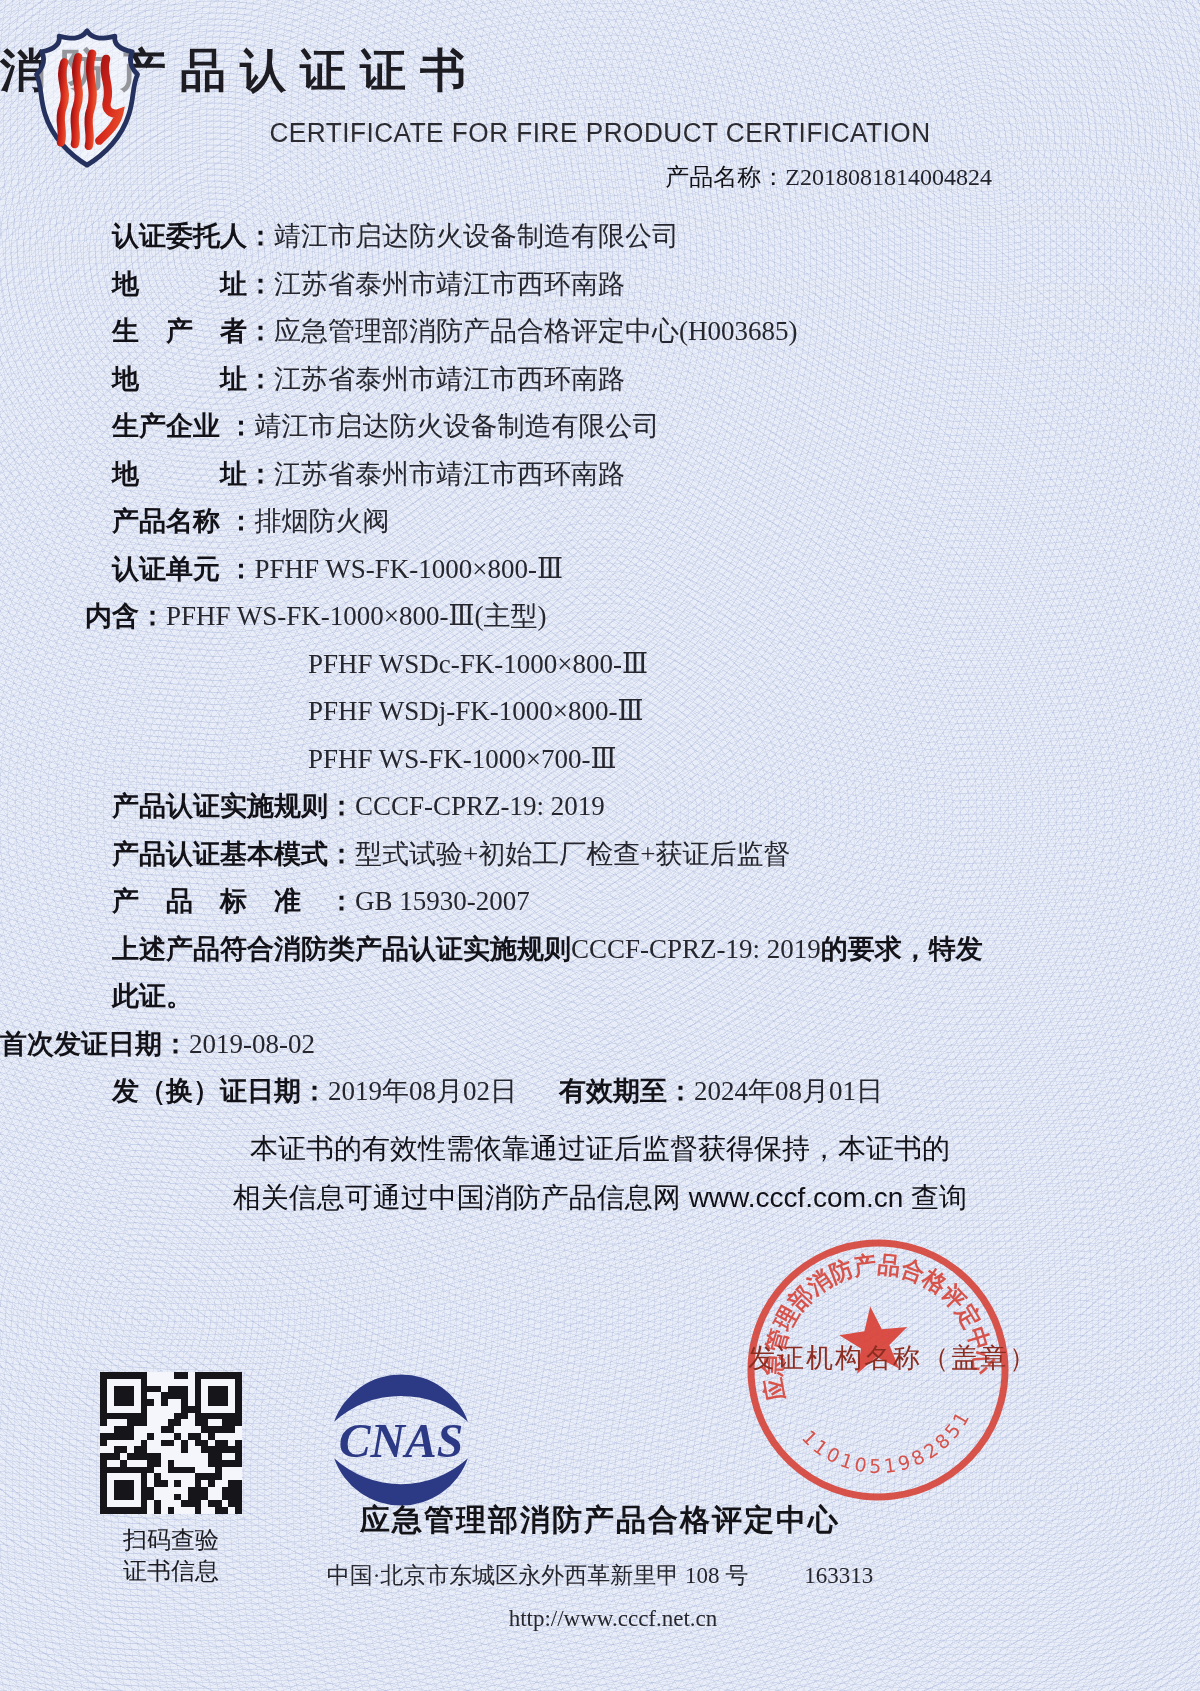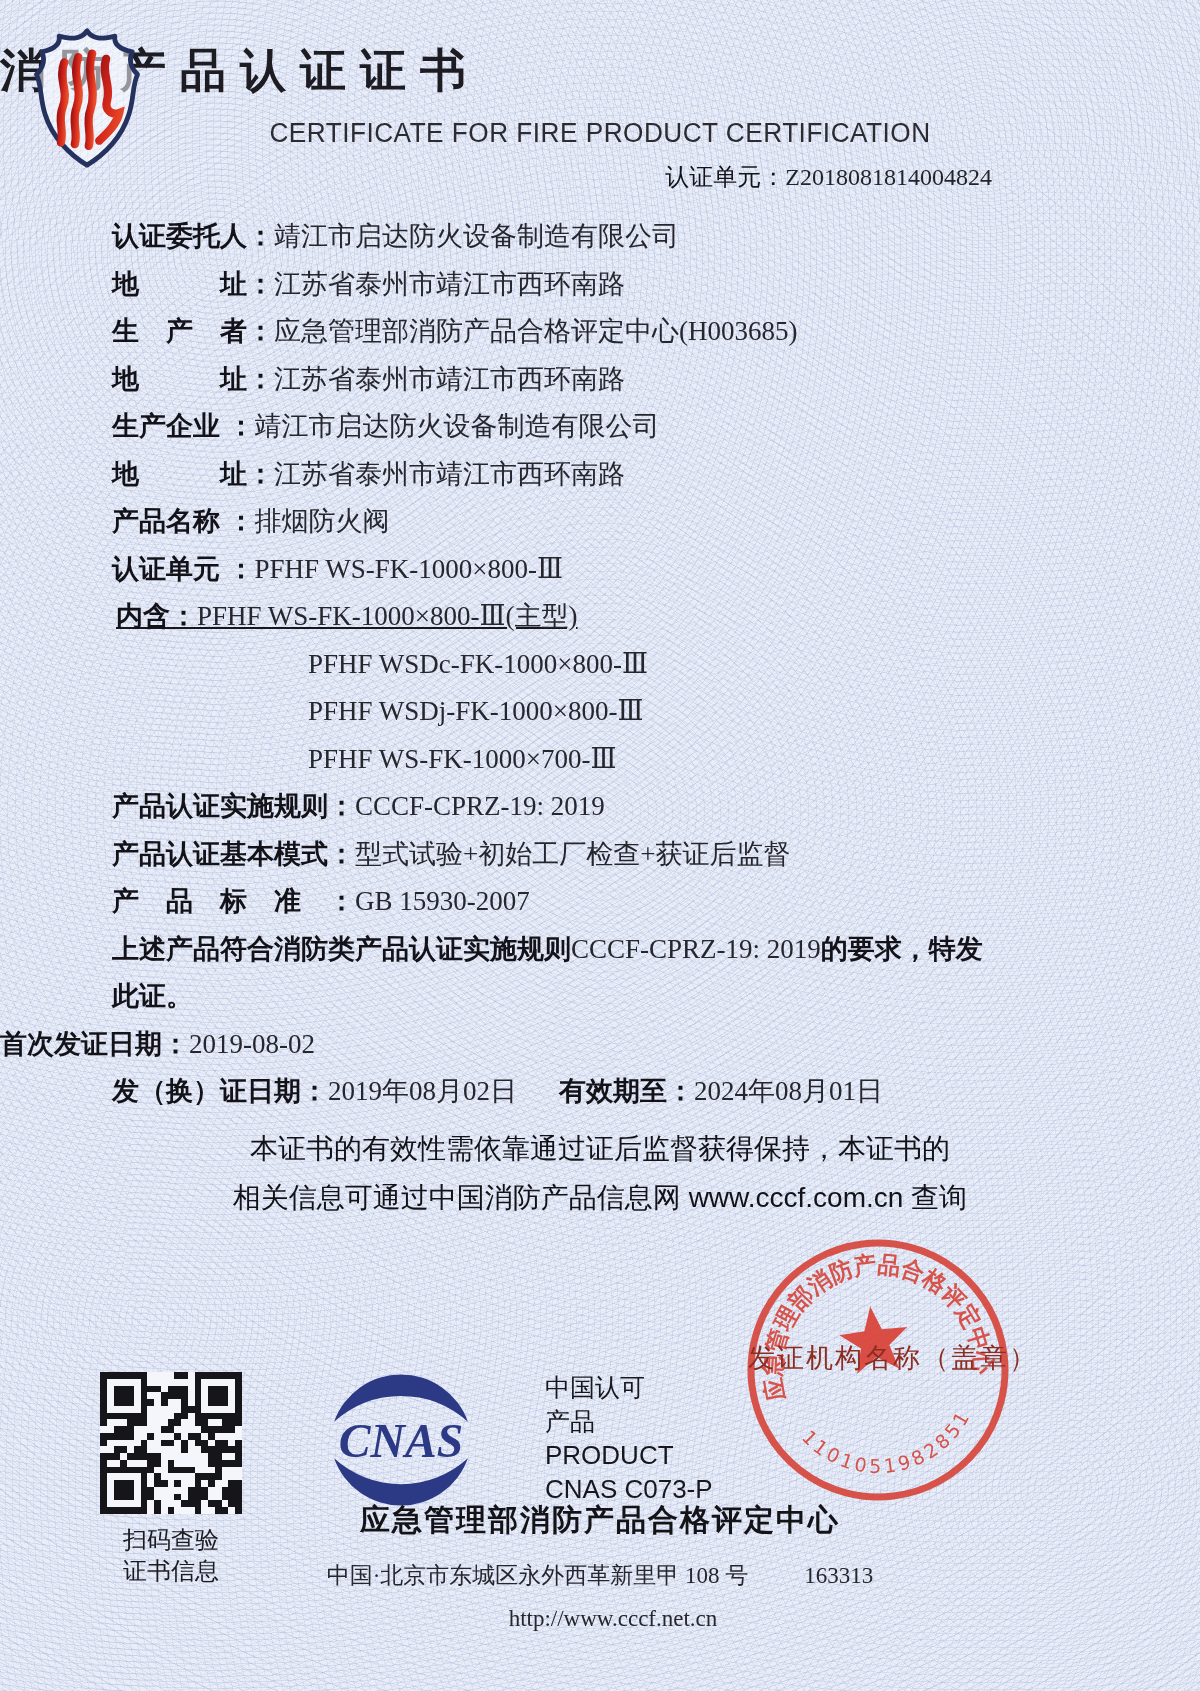--- a/index.html
+++ b/index.html
@@ -21,21 +21,21 @@
   .hdr{position:relative;height:205px;}
   .logo{position:absolute;left:26px;top:18px;width:122px;height:160px;}
   .title{text-align:left;padding-top:40px;font-size:46px;font-weight:700;letter-spacing:14px;color:#1c1c22;}
   .subtitle{text-align:center;margin-top:16px;font-size:27px;font-weight:400;letter-spacing:0.5px;color:#2b2b31;transform:scaleX(.97);}
   .certno{margin-top:12px;text-align:right;padding-right:208px;font-size:24px;font-family:"Liberation Serif","DejaVu Serif",serif;color:#23232b;}
   .certno .lbl{font-family:"Liberation Sans","DejaVu Sans",sans-serif;font-weight:400;}
   .body{padding-top:8px;}
   .row{padding-left:112px;line-height:47.5px;font-size:27px;white-space:nowrap;}
   .lbl{font-weight:700;color:#121218;}
   .val{font-family:"Liberation Serif","DejaVu Serif",serif;font-weight:400;color:#26262e;}
-  .indent-contains{padding-left:116px;text-decoration:underline;}
+  .indent-contains{padding-left:85px;}
   .indent-items{padding-left:308px;}
   .center-row{padding-left:0;}
   .spacer{display:inline-block;width:42px;}
   .notice{margin-top:8px;text-align:center;font-size:28px;line-height:49px;color:#121218;}
   .ftr-abs{position:absolute;}
   .qr-wrap{left:100px;top:1372px;width:142px;text-align:center;}
   .qr{width:142px;height:142px;display:grid;grid-template-columns:repeat(21,1fr);grid-template-rows:repeat(21,1fr);background:#f4f6fb;}
   .qr div{background:transparent;}
   .qr div.on{background:#16161a;}
   .qr-cap{margin-top:10px;font-size:24px;line-height:31px;color:#1a1a20;}
@@ -65,21 +65,21 @@
       </defs>
       <path d="M70,8 C62,20 48,16 38,14 C40,26 28,30 18,32 C24,44 16,54 12,58 C18,70 16,86 22,104 C30,130 50,150 70,162 C90,150 110,130 118,104 C124,86 122,70 128,58 C124,54 116,44 122,32 C112,30 100,26 102,14 C92,16 78,20 70,8 Z" fill="rgba(250,251,255,0.55)" stroke="#25315e" stroke-width="5.5" stroke-linejoin="round"></path>
       <path d="M44,44 C36,64 50,76 42,96 C36,110 44,122 40,136" fill="none" stroke="url(#fg)" stroke-width="9.5" stroke-linecap="round"></path>
       <path d="M60,38 C52,60 66,74 58,96 C52,112 60,124 56,138" fill="none" stroke="url(#fg)" stroke-width="9.5" stroke-linecap="round"></path>
       <path d="M76,34 C68,58 82,74 74,98 C68,114 76,126 72,140" fill="none" stroke="url(#fg)" stroke-width="9.5" stroke-linecap="round"></path>
       <path d="M92,40 C86,58 98,70 93,88 C90,99 98,105 107,102 C104,116 92,126 84,134" fill="none" stroke="url(#fg)" stroke-width="9.5" stroke-linecap="round"></path>
     </svg>
     <div class="title">消防产品认证证书</div>
     <div class="subtitle">CERTIFICATE FOR FIRE PRODUCT CERTIFICATION</div>
     <div class="certno">
-      <span class="lbl">认证单元：</span><span>Z2018081814004824</span>
+      <span class="lbl">产品名称：</span><span>Z2018081814004824</span>
     </div>
   </div>
 
   <div class="body">
     <div class="row"><span class="lbl">认证委托人：</span><span class="val">靖江市启达防火设备制造有限公司</span></div>
     <div class="row"><span class="lbl">地　　　址：</span><span class="val">江苏省泰州市靖江市西环南路</span></div>
     <div class="row"><span class="lbl">生　产　者：</span><span class="val">应急管理部消防产品合格评定中心(H003685)</span></div>
     <div class="row"><span class="lbl">地　　　址：</span><span class="val">江苏省泰州市靖江市西环南路</span></div>
     <div class="row"><span class="lbl">生产企业 ：</span><span class="val">靖江市启达防火设备制造有限公司</span></div>
     <div class="row"><span class="lbl">地　　　址：</span><span class="val">江苏省泰州市靖江市西环南路</span></div>
@@ -557,26 +557,20 @@
       <div>证书信息</div>
     </div>
   </div>
 
   <svg class="ftr-abs cnas" viewBox="0 0 150 150">
     <path d="M9,58 A70,70 0 0 1 141,58 A98,98 0 0 0 9,58 Z" fill="#2c3a85"></path>
     <path d="M141,94 A70,70 0 0 1 9,94 A98,98 0 0 0 141,94 Z" fill="#2c3a85"></path>
     <text x="75" y="93" text-anchor="middle" font-size="47" font-weight="bold" font-style="italic" font-family="Liberation Serif, DejaVu Serif, serif" fill="#2c3a85">CNAS</text>
   </svg>
 
-  <div class="ftr-abs accred">
-    <div>中国认可</div>
-    <div>产品</div>
-    <div class="lat">PRODUCT</div>
-    <div class="lat">CNAS C073-P</div>
-  </div>
 
   <svg class="ftr-abs stamp" viewBox="0 0 300 300">
     <defs>
       <path id="ringpath" d="M54.5,166.9 A97,97 0 1 1 245.5,166.9" fill="none"></path>
       <path id="numpath" d="M60.8,201.5 A103,103 0 0 0 239.2,201.5" fill="none"></path>
     </defs>
     <circle cx="150" cy="150" r="127" fill="none" stroke="#d63b2f" stroke-width="7" opacity="0.92"></circle>
     <text font-size="24" font-weight="bold" fill="#d63b2f" font-family="Liberation Serif, DejaVu Serif, serif" opacity="0.92">
       <textPath href="#ringpath" startOffset="0" textLength="338" lengthAdjust="spacingAndGlyphs">应急管理部消防产品合格评定中心</textPath>
     </text>

